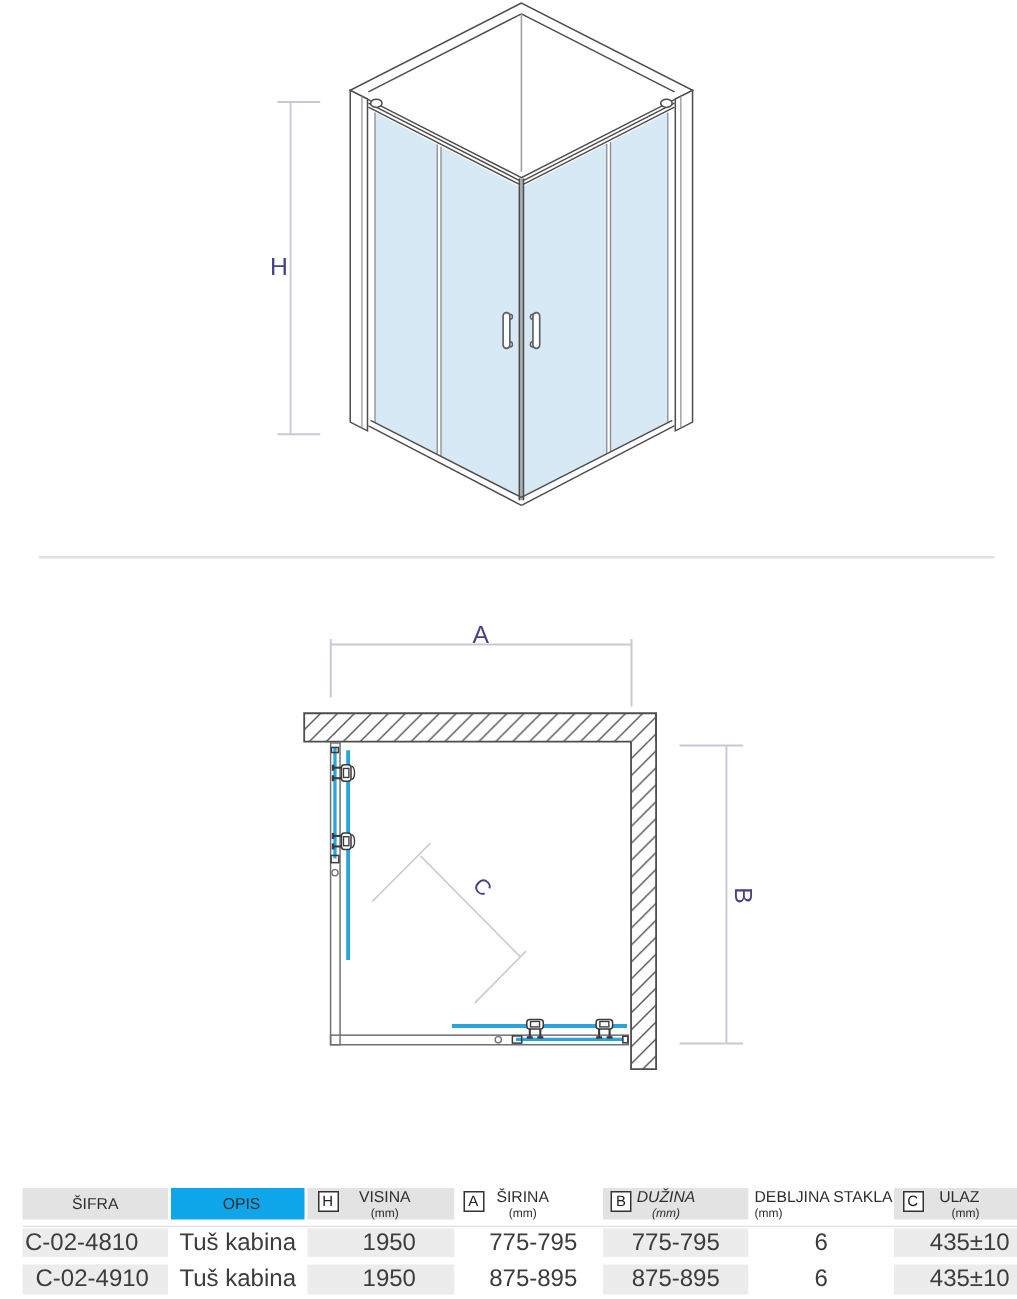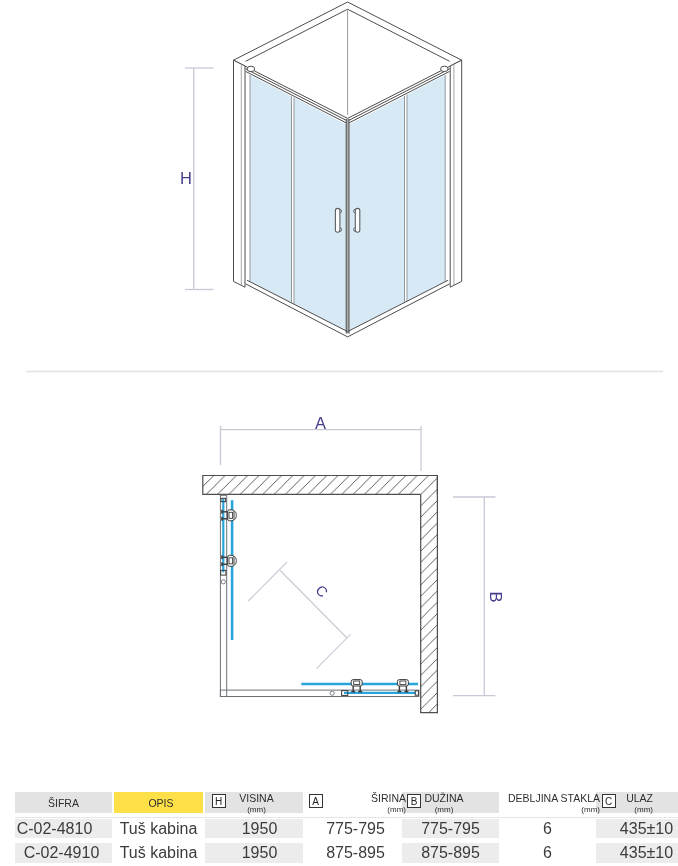--- a/index.html
+++ b/index.html
@@ -204,40 +204,40 @@
     <line x1="397.4" y1="691.6" x2="401.4" y2="691.6" stroke="#3a3a3a" stroke-width="1.6"></line>
     <line x1="404.4" y1="691.6" x2="408.4" y2="691.6" stroke="#3a3a3a" stroke-width="1.6"></line>
   </g>
 </svg>
 
 <div class="abs" style="left:0;top:786px;width:538px;height:80px;margin-left:15px;">
 
   <div class="abs" style="left:0;top:30.5px;width:678px;height:1.3px;background:#e6e6e6;"></div>
 
   <div class="cell hdr" style="left:0;top:6px;width:97px;height:21px;background:#e3e3e3;">ŠIFRA</div>
-  <div class="cell hdr" style="left:99px;top:6px;width:89px;height:21px;background:#fde047;padding-left:5px;box-sizing:border-box;">OPIS</div>
+  <div class="cell hdr" style="left:99px;top:6px;width:89px;height:21px;background:#0ea5e9;padding-left:5px;box-sizing:border-box;">OPIS</div>
   <div class="cell" style="left:190px;top:6px;width:98px;height:21px;background:#e3e3e3;"></div>
   <div class="cell" style="left:288px;top:6px;width:99px;height:21px;background:#fff;"></div>
   <div class="cell" style="left:387px;top:6px;width:97px;height:21px;background:#e3e3e3;"></div>
   <div class="cell" style="left:484px;top:6px;width:97px;height:21px;background:#fff;"></div>
   <div class="cell" style="left:581px;top:6px;width:97px;height:21px;background:#e3e3e3;"></div>
 
   <div class="box" style="left:196.5px;top:8px;">H</div>
 
   <div class="abs hdr" style="left:204px;top:7px;width:75px;text-align:center;line-height:10px;">VISINA<br><span class="mm">(mm)</span></div>
 
   <div class="box" style="left:293.5px;top:8px;">A</div>
 
-  <div class="abs hdr" style="left:316px;top:7px;width:75px;text-align:right;line-height:10px;">ŠIRINA<br><span class="mm">(mm)</span></div>
+  <div class="abs hdr" style="left:296px;top:7px;width:75px;text-align:center;line-height:10px;">ŠIRINA<br><span class="mm">(mm)</span></div>
 
   <div class="box" style="left:392px;top:8px;">B</div>
 
-  <div class="abs hdr" style="left:394px;top:7px;width:70px;text-align:center;line-height:10px;">DUŽINA<br><span class="mm">(mm)</span></div>
-
-  <div class="abs hdr" style="left:488px;top:7px;width:97px;text-align:right;line-height:10px;">DEBLJINA STAKLA<br><span class="mm">(mm)</span></div>
+  <div class="abs hdr" style="left:394px;top:7px;width:70px;text-align:center;line-height:10px;font-style:italic;">DUŽINA<br><span class="mm">(mm)</span></div>
+
+  <div class="abs hdr" style="left:488px;top:7px;width:97px;text-align:left;line-height:10px;">DEBLJINA STAKLA<br><span class="mm">(mm)</span></div>
 
   <div class="box" style="left:586.5px;top:8px;">C</div>
 
   <div class="abs hdr" style="left:572px;top:7px;width:66px;text-align:right;line-height:10px;">ULAZ<br><span class="mm">(mm)</span></div>
 
   <div class="cell val" style="left:0;top:33px;width:97px;height:19px;background:#ececec;padding-right:18px;box-sizing:border-box;">C-02-4810</div>
   <div class="cell val" style="left:99px;top:33px;width:89px;height:19px;background:#fff;">Tuš kabina</div>
   <div class="cell val" style="left:190px;top:33px;width:98px;height:19px;background:#ececec;padding-left:11px;box-sizing:border-box;">1950</div>
   <div class="cell val" style="left:288px;top:33px;width:99px;height:19px;background:#fff;padding-left:6px;box-sizing:border-box;">775-795</div>
   <div class="cell val" style="left:387px;top:33px;width:97px;height:19px;background:#ececec;">775-795</div>

